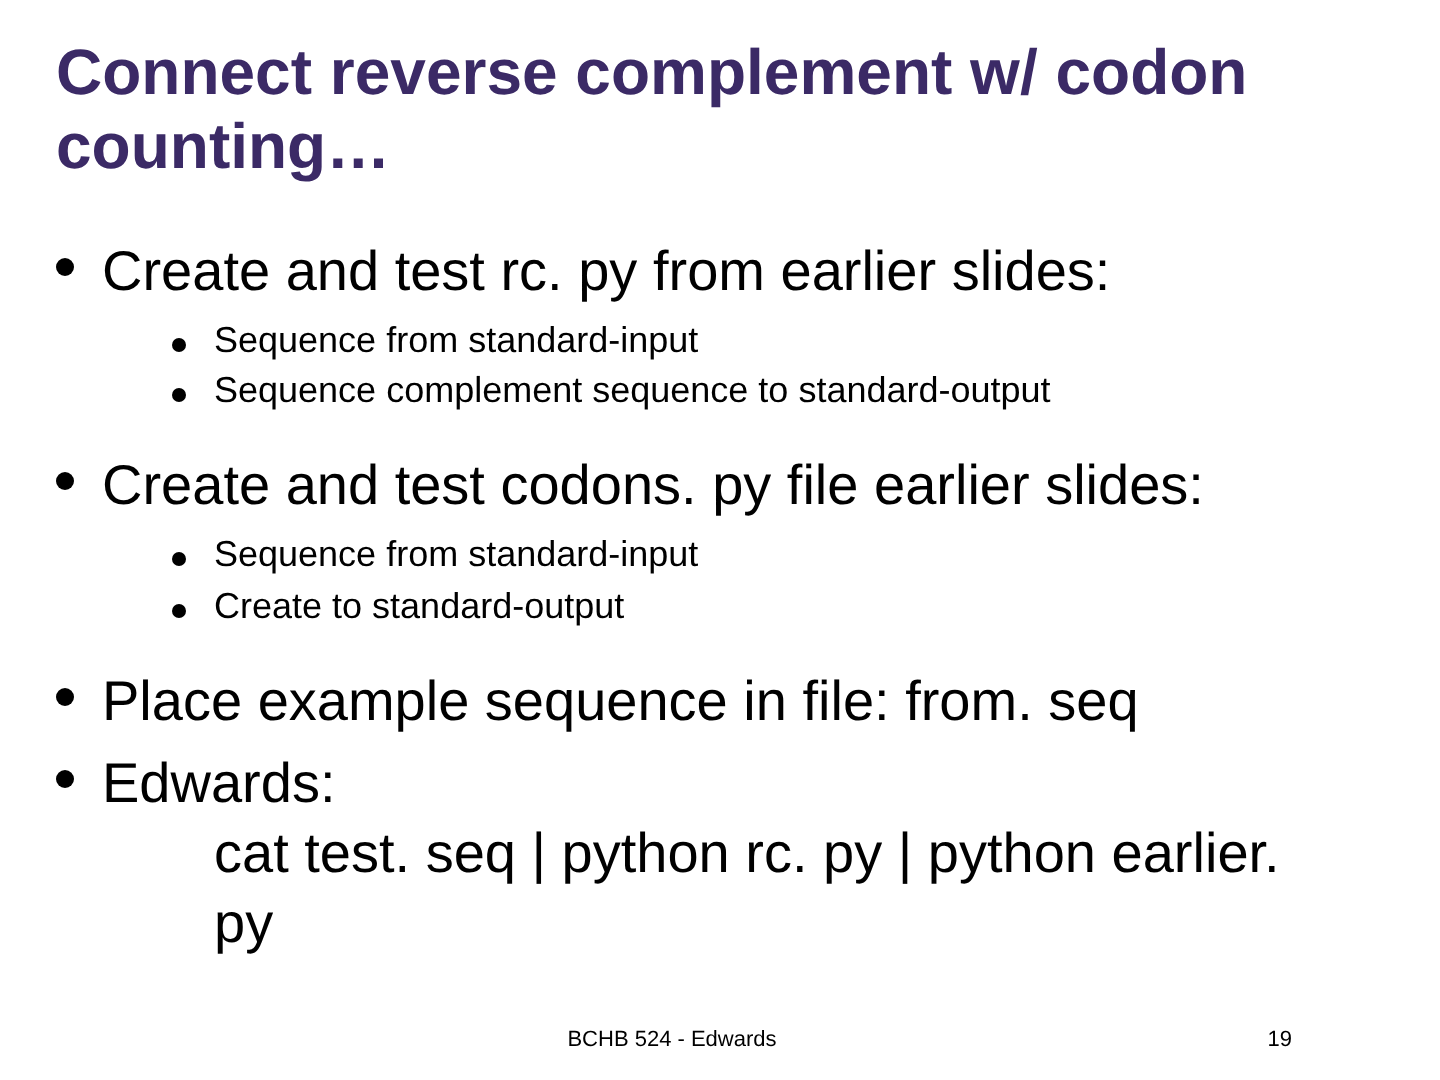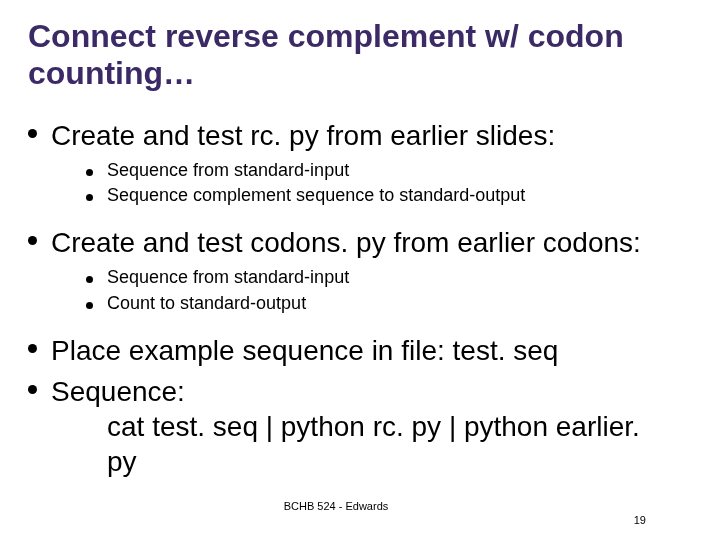--- a/index.html
+++ b/index.html
@@ -57,21 +57,21 @@
     font-size: 18px;
     line-height: 1.3;
     margin-bottom: 2px;
   }
   .lvl2 .dot-sm { margin-top: 10px; }
   .indent-code {
     margin-left: 56px;
   }
   .footer-center {
     position: absolute;
-    bottom: 28px;
+    bottom: 14px;
     left: 0;
     width: 100%;
     text-align: center;
     font-size: 11px;
     color: #000;
   }
   .footer-right {
     position: absolute;
     bottom: 14px;
     right: 26px;
@@ -98,42 +98,42 @@
         <span>Sequence from standard-input</span>
       </li>
       <li class="lvl2 bullet-row">
         <span class="dot-sm"></span>
         <span>Sequence complement sequence to standard-output</span>
       </li>
     </ul>
 
     <li class="lvl1 bullet-row">
       <span class="dot"></span>
-      <span>Create and test codons. py from earlier codons:</span>
+      <span>Create and test codons. py file earlier slides:</span>
     </li>
     <ul class="lvl2-group">
       <li class="lvl2 bullet-row">
         <span class="dot-sm"></span>
         <span>Sequence from standard-input</span>
       </li>
       <li class="lvl2 bullet-row">
         <span class="dot-sm"></span>
-        <span>Count to standard-output</span>
+        <span>Create to standard-output</span>
       </li>
     </ul>
 
     <li class="lvl1 bullet-row">
       <span class="dot"></span>
-      <span>Place example sequence in file: test. seq</span>
+      <span>Place example sequence in file: from. seq</span>
     </li>
 
     <li class="lvl1 bullet-row">
       <span class="dot"></span>
       <div>
-        <div>Sequence:</div>
+        <div>Edwards:</div>
         <div class="indent-code">cat test. seq | python rc. py | python earlier. py</div>
       </div>
     </li>
 
   </ul>
 
   <div class="footer-center">BCHB 524 - Edwards</div>
   <div class="footer-right">19</div>
 
 </div>

